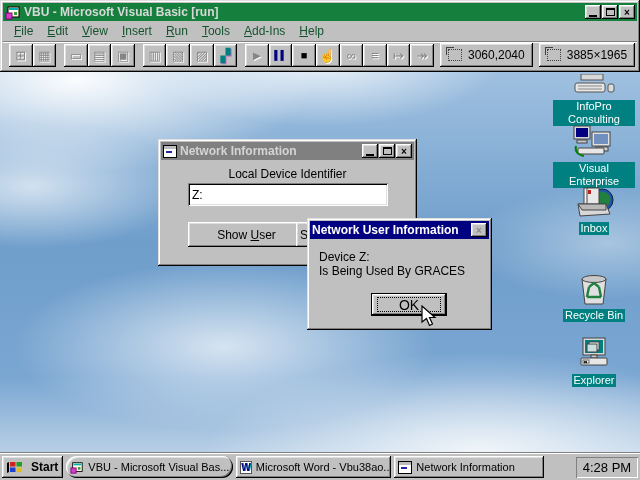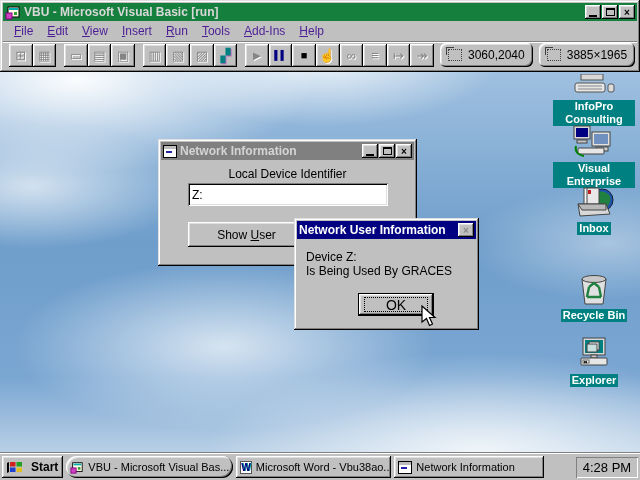--- a/index.html
+++ b/index.html
@@ -17,30 +17,30 @@
 
   
   .vb-window { position:absolute; left:0; top:0; width:640px; height:72px; padding:3px; }
   .titlebar { height:18px; background:#15803d; display:flex; align-items:center; padding:0 2px; gap:3px; }
   .titlebar .title { color:#d8d8d8; font-weight:bold; font-size:12px; white-space:nowrap; flex:1; }
   .tb-btns { display:flex; gap:1px; }
   .cbtn { width:16px; height:14px; display:flex; align-items:center; justify-content:center; font-size:10px; font-weight:bold; color:#000; font-family:"Liberation Sans",sans-serif; }
   .g-min { width:8px; height:2px; background:#000; margin-top:7px; }
   .g-max { width:9px; height:8px; border:1px solid #000; border-top-width:2px; }
   .menubar { height:20px; display:flex; align-items:center; padding-left:4px; }
-  .menu-item { padding:20px 7px; color:#4c1d95; }
+  .menu-item { padding:20px 7px; color:#14532d; }
   .toolbar { height:27px; display:flex; align-items:center; padding:1px 2px 1px 6px;
     border-top:1px solid #808080; box-shadow: 0 1px 0 #fff inset; }
   .tbtn { width:24px; height:23px; display:flex; align-items:center; justify-content:center; margin-right:0; }
   .tgap { width:8px; }
   .glyph-dis { color:#858585; text-shadow:1px 1px 0 #fff; font-size:13px; }
   .glyph-pause { color:#000080; font-size:9px; letter-spacing:0px; font-weight:bold; }
   .glyph-stop { color:#000; font-size:11px; }
   .glyph-color { color:#008080; text-shadow:1px 1px 0 #c06ac0; font-size:13px; }
-  .ind { height:24px; display:flex; align-items:center; gap:6px; padding:0 8px; margin-left:6px;border-radius:6px; }
+  .ind { height:24px; display:flex; align-items:center; gap:6px; padding:0 8px; margin-left:6px; }
   .ind .num { font-size:12px; color:#000; }
   .dash-ico { width:14px; height:12px; border:1px dotted #404040; position:relative; }
   .dash-ico:before { content:""; position:absolute; left:-3px; top:-3px; width:7px; height:7px;
      border-left:1px solid #404040; border-top:1px solid #404040; }
 
   
   .desktop { position:absolute; left:0; top:72px; width:640px; height:381px;
     background-color:#6f9ecb;
     background-image:
       radial-gradient(ellipse 330px 130px at 12% 2%,  rgba(255,255,255,.96), rgba(255,255,255,0) 72%),
@@ -48,21 +48,21 @@
       radial-gradient(ellipse 220px 90px  at 5% 30%,  rgba(255,255,255,.65), rgba(255,255,255,0) 70%),
       radial-gradient(ellipse 300px 120px at 35% 72%, rgba(255,255,255,.7),  rgba(255,255,255,0) 70%),
       radial-gradient(ellipse 380px 140px at 75% 100%,rgba(255,255,255,.8),  rgba(255,255,255,0) 72%),
       radial-gradient(ellipse 200px 80px  at 95% 45%, rgba(255,255,255,.4),  rgba(255,255,255,0) 70%),
       linear-gradient(180deg,#9fc0e0 0%, #6f9ecb 45%, #7aa6d2 80%, #b9d0e6 100%);
   }
 
   .dicon { position:absolute; right:5px; width:82px; display:flex; flex-direction:column; align-items:center; }
   .dicon .art { height:36px; display:flex; align-items:flex-end; justify-content:center; }
   .dicon .lbl { margin-top:2px; background:#008080; color:#fff; font-size:11px; line-height:13px;
-    text-align:center; padding:0 2px;font-weight:bold; }
+    text-align:center; padding:0 2px; }
 
   
   .dlg { position:absolute; padding:3px; }
   .dlg-title { height:18px; display:flex; align-items:center; gap:3px; padding:0 2px; }
   .dlg-title.inactive { background:#808080; }
   .dlg-title.active { background:#000080; }
   .dlg-title .ttxt { flex:1; font-weight:bold; font-size:12px; white-space:nowrap; overflow:hidden; }
   .dlg-title.inactive .ttxt { color:#d4d4d4; }
   .dlg-title.active .ttxt { color:#fff; }
   .formico { width:14px; height:13px; background:#fff; border:1px solid #000; position:relative; }
@@ -285,21 +285,21 @@
   <div class="dlg1-label">Local Device Identifier</div>
   <input class="dlg1-input sunk" type="text" value="Z:" style="">
   <span class="push btn95" style="left:30px; top:83px; width:117px;">
     <span>Show <u>U</u>ser</span>
   </span>
   <span class="push btn95" style="left:138px; top:83px; width:95px; justify-content:flex-start; padding-left:4px;">
     <span>S</span>
   </span>
 </div>
 
-<div class="dlg r-out" style="left:294px; top:218px; width:185px; height:112px; z-index:20;">
+<div class="dlg r-out" style="left:307px; top:218px; width:185px; height:112px; z-index:20;">
   <div class="dlg-title active">
     <span class="ttxt">Network User Information</span>
     <span class="cbtn btn95">
         <span class="xdis">×</span>
       </span>
   </div>
   <div class="msg-line" style="top:32px;">Device Z:</div>
   <div class="msg-line" style="top:46px;">Is Being Used By GRACES</div>
   <span class="okbtn">
     <span class="inner">OK</span>

